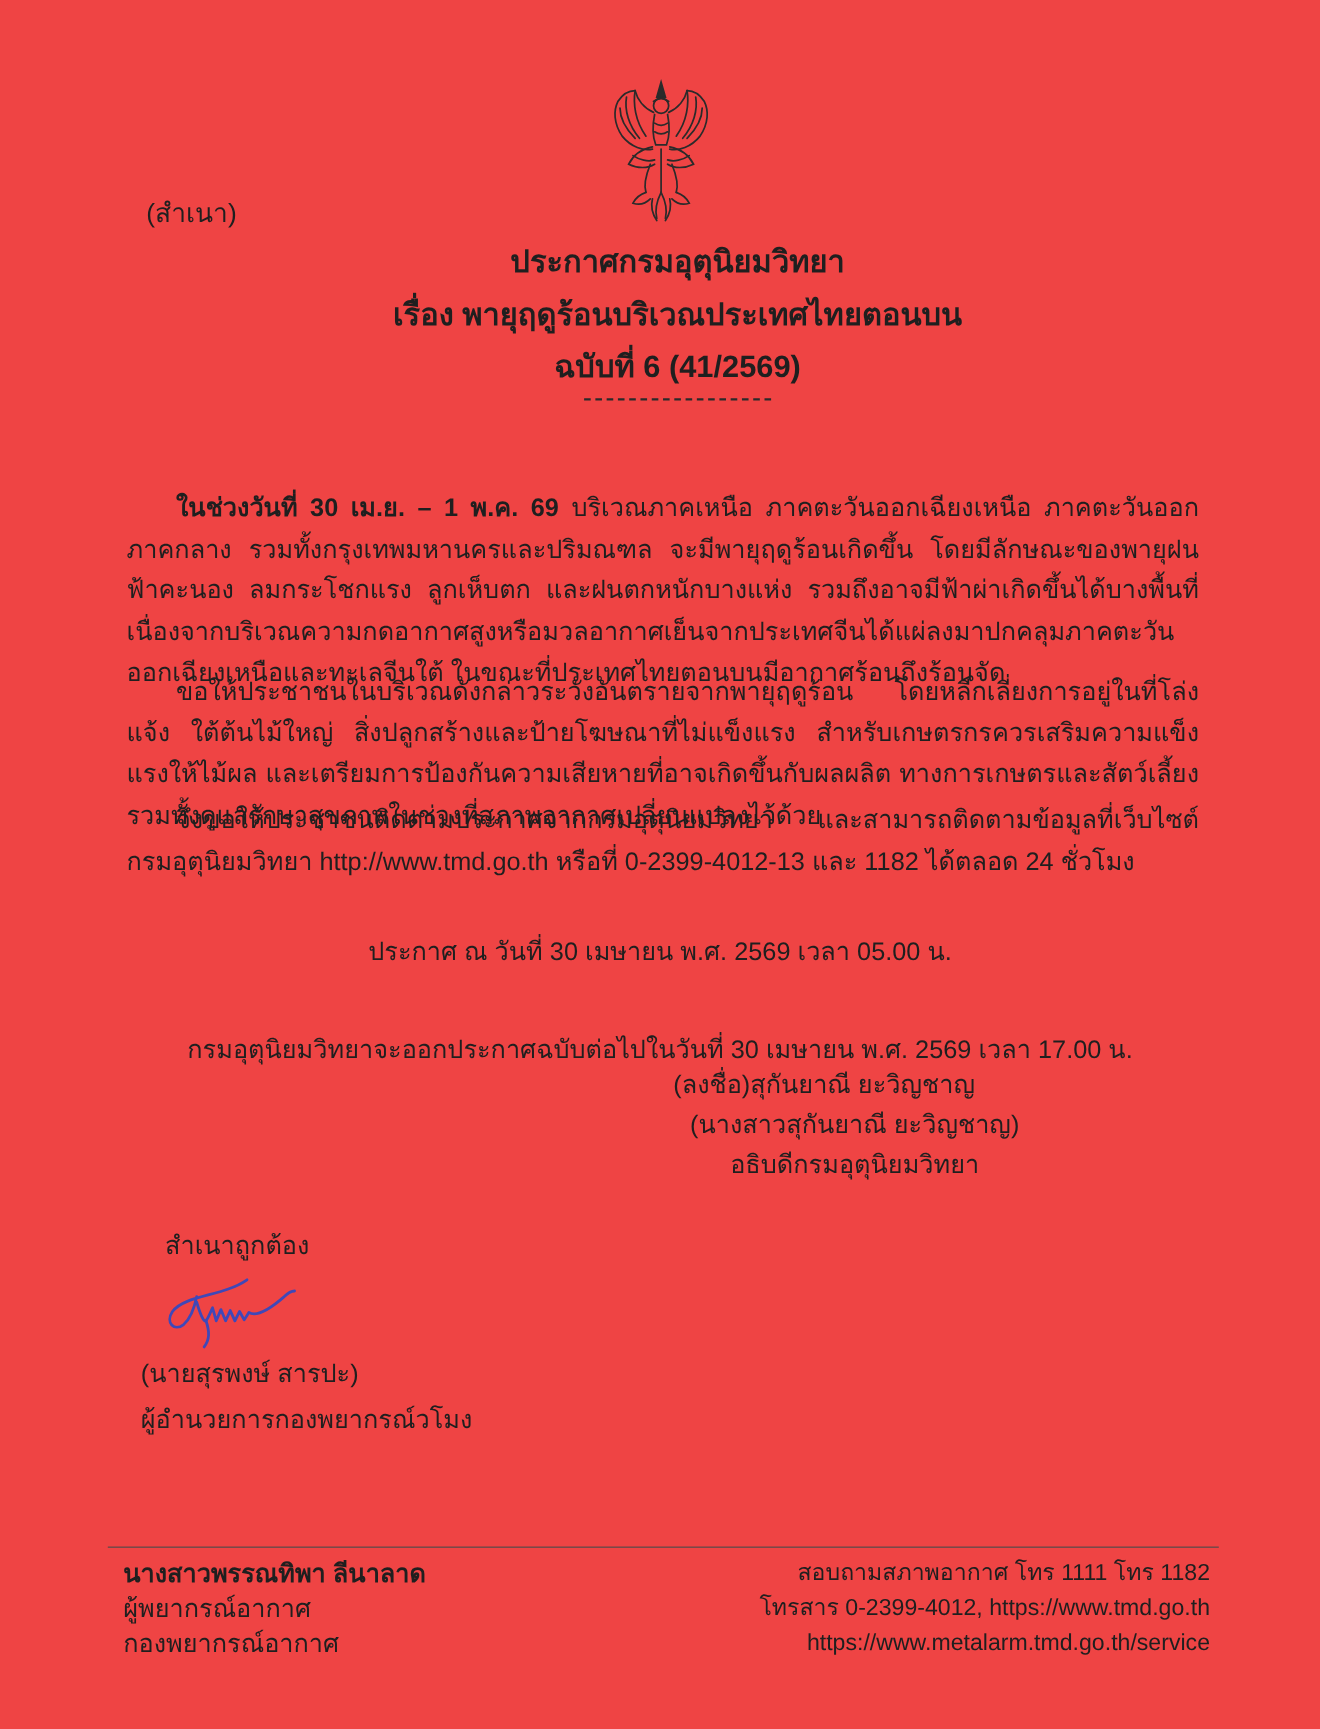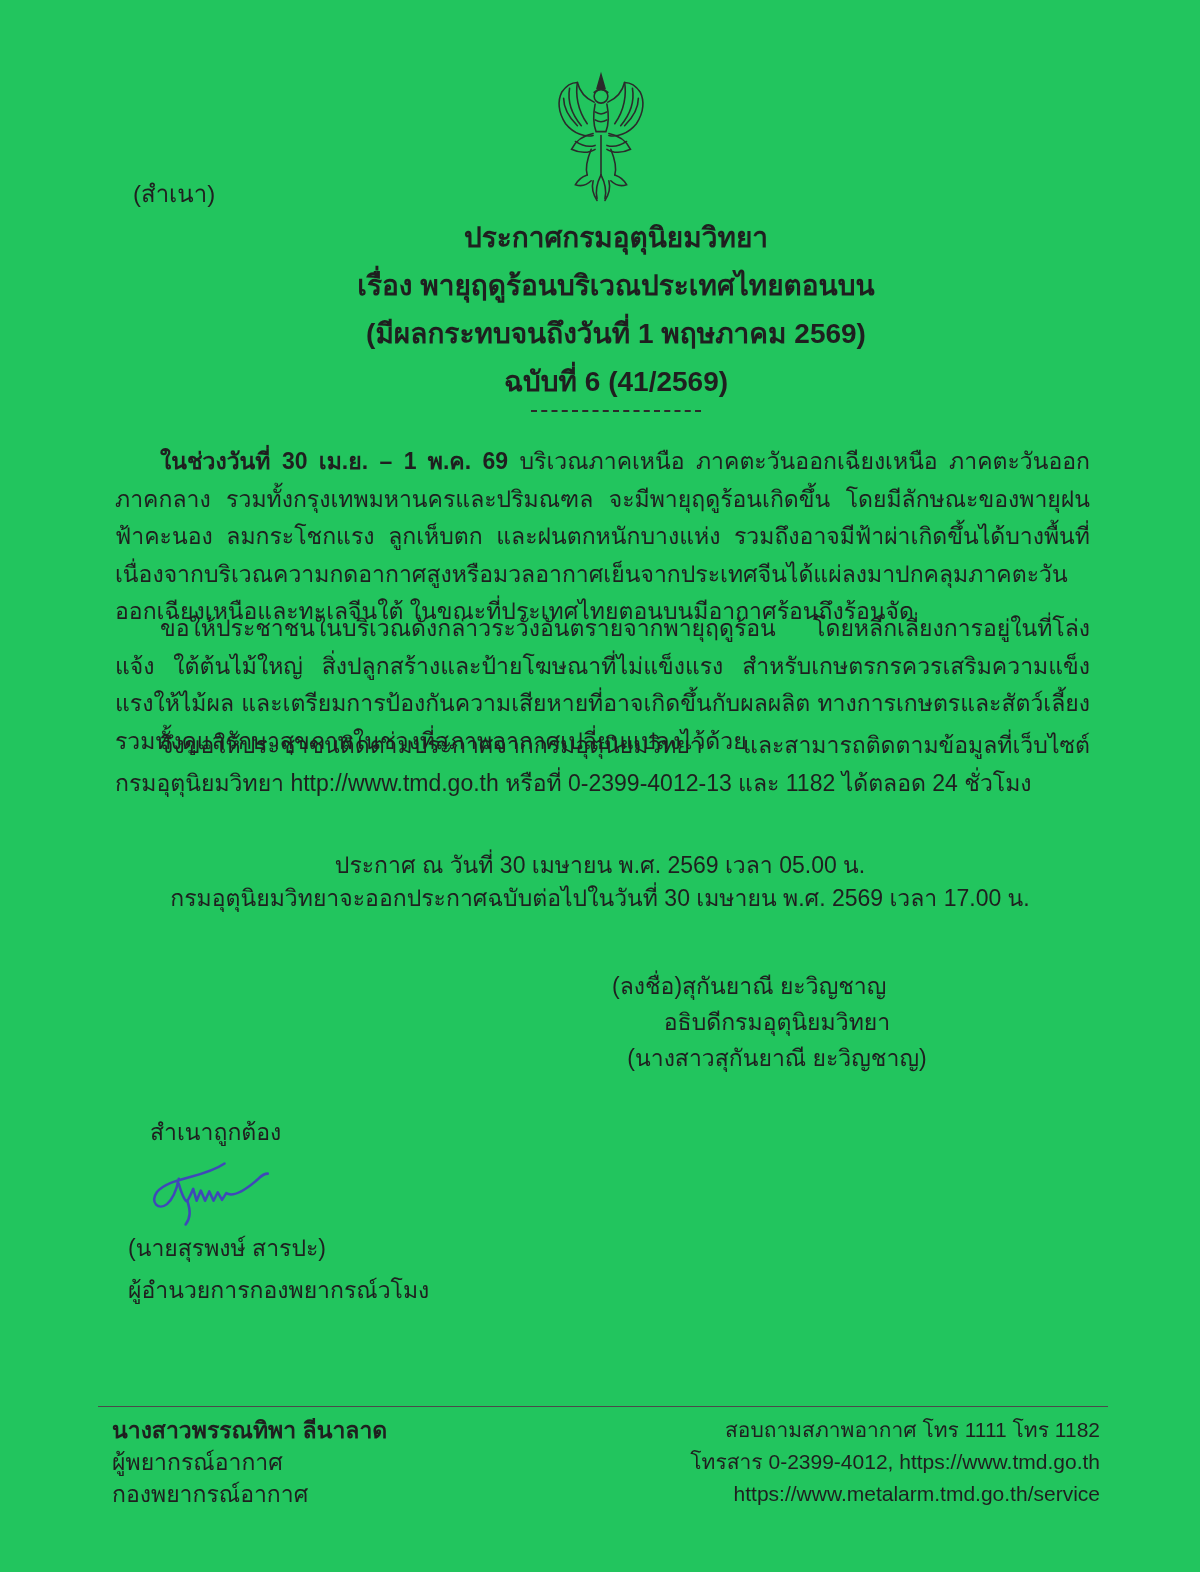--- a/index.html
+++ b/index.html
@@ -1,36 +1,36 @@
 <!DOCTYPE html>
 <html><head>
 <meta charset="utf-8">
 <style>
   * { margin:0; padding:0; box-sizing:border-box; }
   html,body { background:#e8e8e8; }
   .page {
     position:relative; width:1200px; height:1572px; margin:0 auto;
-    background:#22c55e; color:#1f1f1f;
+    background:#ef4444; color:#1f1f1f;
     font-family:"Liberation Sans","DejaVu Sans",sans-serif;
     overflow:hidden;
   }
   .copy-label { position:absolute; left:133px; top:174px; font-size:24px; }
   .emblem { position:absolute; left:542px; top:70px; width:118px; height:138px; }
   .emblem svg { width:100%; height:100%; }
   .title-block { position:absolute; left:0; top:214px; width:100%; text-align:center; font-weight:bold; font-size:28px;padding-left:32px; }
   .title-block .t { height:48px; line-height:48px; }
   .dashes { width:170px; height:0; margin:4px auto 0 auto; border-top:2.5px dashed #2a2a2a; }
   .para {
     position:absolute; left:115px; width:975px;
     font-size:23px; line-height:37.5px; text-align:justify; text-indent:45px;
   }
   .p1 { top:443px; } .p2 { top:610px; } .p3 { top:727px; }
   .bold { font-weight:bold; }
   .center-line { position:absolute; left:0; width:100%; text-align:center; font-size:23px; line-height:30px; }
-  .issue1 { top:850px; } .issue2 { top:883px; }
+  .issue1 { top:850px; } .issue2 { top:939px; }
   .sig-block { position:absolute; left:612px; top:968px; width:330px; font-size:23px; line-height:36px; }
   .sig-line1 { display:flex; }
   .sig-center { text-align:center; }
   .certify { position:absolute; left:128px; top:1115px; font-size:23px; line-height:34px; }
   .certify-label { margin-left:22px; }
   .handsig { display:block; width:150px; height:72px; margin:6px 0 2px 8px; }
   .certify-name { margin-top:4px; }
   .certify-pos { margin-top:8px; }
   .footer-rule { position:absolute; left:98px; top:1406px; width:1010px; height:0; border-top:1.5px solid #4a4a4a; }
   .footer-left { position:absolute; left:112px; top:1414px; font-size:23px; line-height:32px; }
@@ -76,41 +76,40 @@
         <path d="M60 104 C64 112 66 120 64 128"></path>
         <path d="M52 110 C50 118 52 124 56 130"></path>
         <path d="M68 110 C70 118 68 124 64 130"></path>
       </g>
     </svg>
   </div>
 
   <div class="title-block">
     <div class="t">ประกาศกรมอุตุนิยมวิทยา</div>
     <div class="t">เรื่อง พายุฤดูร้อนบริเวณประเทศไทยตอนบน</div>
-    <div class="t">(มีผลกระทบจนถึงวันที่ 1 พฤษภาคม 2569)</div>
     <div class="t">ฉบับที่ 6 (41/2569)</div>
     <div class="dashes"></div>
   </div>
 
   <div class="para p1"><span class="bold">ในช่วงวันที่ 30 เม.ย. – 1 พ.ค. 69</span><span> บริเวณภาคเหนือ ภาคตะวันออกเฉียงเหนือ ภาคตะวันออก ภาคกลาง รวมทั้งกรุงเทพมหานครและปริมณฑล จะมีพายุฤดูร้อนเกิดขึ้น โดยมีลักษณะของพายุฝนฟ้าคะนอง ลมกระโชกแรง ลูกเห็บตก และฝนตกหนักบางแห่ง รวมถึงอาจมีฟ้าผ่าเกิดขึ้นได้บางพื้นที่ เนื่องจากบริเวณความกดอากาศสูงหรือมวลอากาศเย็นจากประเทศจีนได้แผ่ลงมาปกคลุมภาคตะวันออกเฉียงเหนือและทะเลจีนใต้ ในขณะที่ประเทศไทยตอนบนมีอากาศร้อนถึงร้อนจัด</span></div>
 
   <div class="para p2">ขอให้ประชาชนในบริเวณดังกล่าวระวังอันตรายจากพายุฤดูร้อน โดยหลีกเลี่ยงการอยู่ในที่โล่งแจ้ง ใต้ต้นไม้ใหญ่ สิ่งปลูกสร้างและป้ายโฆษณาที่ไม่แข็งแรง สำหรับเกษตรกรควรเสริมความแข็งแรงให้ไม้ผล และเตรียมการป้องกันความเสียหายที่อาจเกิดขึ้นกับผลผลิต ทางการเกษตรและสัตว์เลี้ยง รวมทั้งดูแลรักษาสุขภาพในช่วงที่สภาพอากาศเปลี่ยนแปลงไว้ด้วย</div>
 
   <div class="para p3">จึงขอให้ประชาชนติดตามประกาศจากกรมอุตุนิยมวิทยา และสามารถติดตามข้อมูลที่เว็บไซต์กรมอุตุนิยมวิทยา http://www.tmd.go.th หรือที่ 0-2399-4012-13 และ 1182 ได้ตลอด 24 ชั่วโมง</div>
 
   <div class="center-line issue1">ประกาศ ณ วันที่ 30 เมษายน พ.ศ. 2569 เวลา 05.00 น.</div>
   <div class="center-line issue2">กรมอุตุนิยมวิทยาจะออกประกาศฉบับต่อไปในวันที่ 30 เมษายน พ.ศ. 2569 เวลา 17.00 น.</div>
 
   <div class="sig-block">
     <div class="sig-line1">
       <span>(ลงชื่อ)</span>
       <span>สุกันยาณี ยะวิญชาญ</span>
     </div>
+    <div class="sig-center">(นางสาวสุกันยาณี ยะวิญชาญ)</div>
     <div class="sig-center">อธิบดีกรมอุตุนิยมวิทยา</div>
-    <div class="sig-center">(นางสาวสุกันยาณี ยะวิญชาญ)</div>
   </div>
 
   <div class="certify">
     <div class="certify-label">สำเนาถูกต้อง</div>
     <svg class="handsig" viewBox="0 0 160 85" xmlns="http://www.w3.org/2000/svg">
       <g fill="none" stroke-width="3" stroke-linecap="round" stroke-linejoin="round" stroke="#3f48b8">
         <path d="M96 10 C70 28 30 26 16 44 C8 56 18 66 28 58 C36 51 40 38 42 28"></path>
         <path d="M42 34 C46 48 50 56 52 54 C55 50 57 44 59 40 L63 54 L68 42 L73 54 L78 43 L83 54 L88 44 L93 53 L98 45 C106 50 120 42 136 28 C140 24 143 22 147 22"></path>
         <path d="M52 54 C56 66 56 74 50 82"></path>
       </g>

